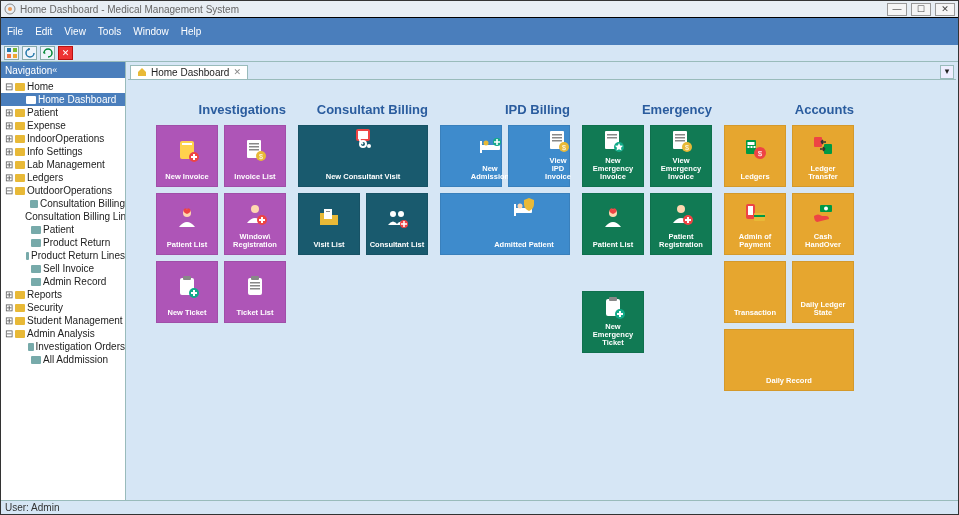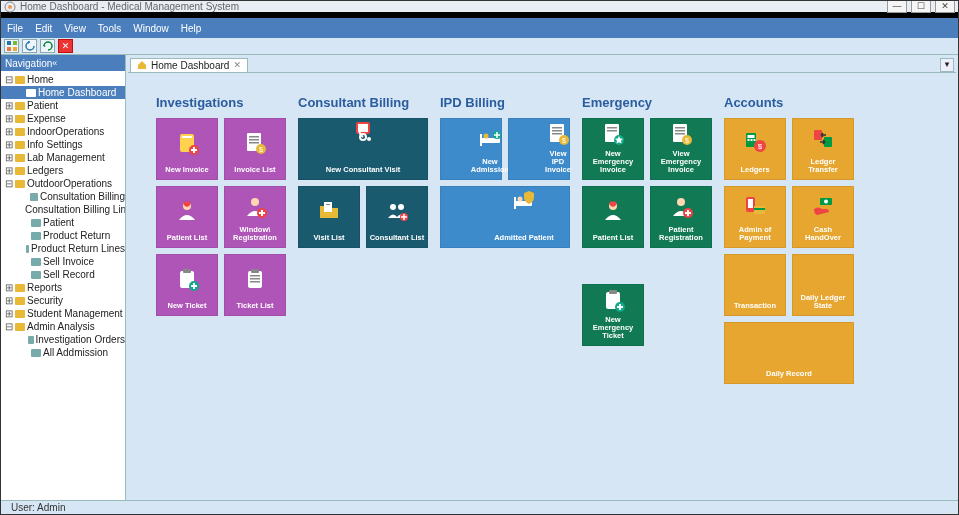--- a/index.html
+++ b/index.html
@@ -1,27 +1,27 @@
 <!DOCTYPE html>
 <html><head>
 <meta charset="utf-8">
 <style>
   * { box-sizing: border-box; margin: 0; padding: 0; font-family: "Segoe UI", Tahoma, sans-serif; }
   html, body { width: 959px; height: 515px; overflow: hidden; }
   body { background: #d6e6f5; border: 1px solid #333; display: flex; flex-direction: column; font-size: 11px; color: #222; }
 
   
-  .titlebar { height: 17px; background: #e8eef4; display: flex; align-items: center; gap: 4px; padding: 0 3px; border-bottom: 6px solid #000000; }
+  .titlebar { height: 17px; background: #e8eef4; display: flex; align-items: center; gap: 4px; padding: 0 3px; border-bottom: 1px solid #000000; }
   .titlebar .icon { width: 12px; height: 12px; }
   .titlebar .title { font-size: 10px; color: #666; flex: 1; }
   .winbtns { display: flex; gap: 4px; }
   .winbtn { width: 20px; height: 13px; border: 1px solid #999; background: #f5f5f5; font-size: 9px; line-height: 11px; text-align: center; color: #444; }
 
   
-  .menubar { height: 20px; background: #4a7ebc; display: flex; align-items: center; padding: 0 6px; gap: 12px; }
+  .menubar { height: 27px; background: #4a7ebc; display: flex; align-items: center; padding: 0 6px; gap: 12px; }
   .menubar .menu { color: #fff; font-size: 10px; cursor: default; }
 
   
   .tbar { height: 17px; background: #d6e6f5; border-bottom: 1px solid #9bb; display: flex; align-items: center; gap: 3px; padding: 0 3px; }
   .tbtn { width: 15px; height: 14px; border: 1px solid #8aa; background: #eef4fb; display:flex; align-items:center; justify-content:center; font-size:9px; }
   .tbtn.red { background:#e33; color:#fff; border-color:#b11; }
 
   
   .main { flex: 1; display: flex; min-height: 0; }
 
@@ -42,38 +42,38 @@
   
   .content { flex:1; display:flex; flex-direction:column; min-width:0; background:#d6e6f5; padding:2px; }
   .tabstrip { height: 16px; display:flex; align-items:center; gap:2px; padding:0 2px; border-bottom:1px solid #9bb; background:#d6e6f5; }
   .tab { height:14px; background:#fff; border:1px solid #9bb; border-bottom:none; padding:0 6px; font-size:10px; display:flex; align-items:center; gap:4px; }
   .tab .x { font-size:9px; color:#888; }
   .tabdrop { margin-left:auto; width:14px; height:14px; border:1px solid #9bb; background:#eef; text-align:center; font-size:9px; }
 
   .dash { flex:1; background:#d6e6f5; overflow:auto; padding: 22px 16px 10px 28px; }
   .sections { display:flex; gap:12px; align-items:flex-start; }
   .section { display:flex; flex-direction:column; gap:6px; }
-  .section h3 { font-size:13px; font-weight:600; color:#2a5c9e; margin-bottom:2px; }
+  .section h3 { font-size:13px; font-weight:600; color:#2a5c9e; margin-bottom:2px;text-align:right; }
   .tilegrid { display:grid; grid-template-columns: repeat(2, 62px); gap:6px; }
   .tile { width:62px; height:62px; border:1px solid rgba(0,0,0,.08); display:flex; flex-direction:column; align-items:center; justify-content:flex-end; gap:3px; padding:4px 2px 5px; font-size:7.5px; color:#fff; text-align:center; line-height:1.05; }
   .tile .ic { flex:1; display:flex; align-items:center; justify-content:center; }
   .tile .lbl { font-weight:600; }
   .tile.span2 { grid-column: span 2; width:130px;gap:21px; }
   
   .c-purple { background:#ae55b7; }
   .c-teal   { background:#195a6e; }
   .c-blue   { background:#3e8bcc;padding-left:40px; }
   .c-sky    { background:#6fb4e0; }
   .c-green  { background:#117a54; }
   .c-amber  { background:#e6a62f; }
 
   svg { display:block; }
 
   
-  .statusbar { height: 14px; background:#d6e6f5; border-top:1px solid #9bb; display:flex; align-items:center; padding:0 10px; font-size:10px; color:#333; }
+  .statusbar { height: 14px; background:#d6e6f5; border-top:1px solid #9bb; display:flex; align-items:center; padding:0 4px; font-size:10px; color:#333; }
 </style>
 </head>
 <body>
 
 <div class="titlebar">
   <span class="icon">
     <svg width="12" height="12" viewBox="0 0 12 12">
         <circle cx="6" cy="6" r="5" fill="none" stroke="#888"></circle>
         <circle cx="6" cy="6" r="2" fill="#e95"></circle>
       </svg>
@@ -199,21 +199,21 @@
             <span>Product Return Lines</span>
           </li>
           <li class="child">
             <span class="tw"></span>
             <span class="leaf"></span>
             <span>Sell Invoice</span>
           </li>
           <li class="child">
             <span class="tw"></span>
             <span class="leaf"></span>
-            <span>Sell Record</span>
+            <span>Admin Record</span>
           </li>
           <li>
             <span class="tw">⊞</span>
             <span class="fld"></span>
             <span>Reports</span>
           </li>
           <li>
             <span class="tw">⊞</span>
             <span class="fld"></span>
             <span>Security</span>

